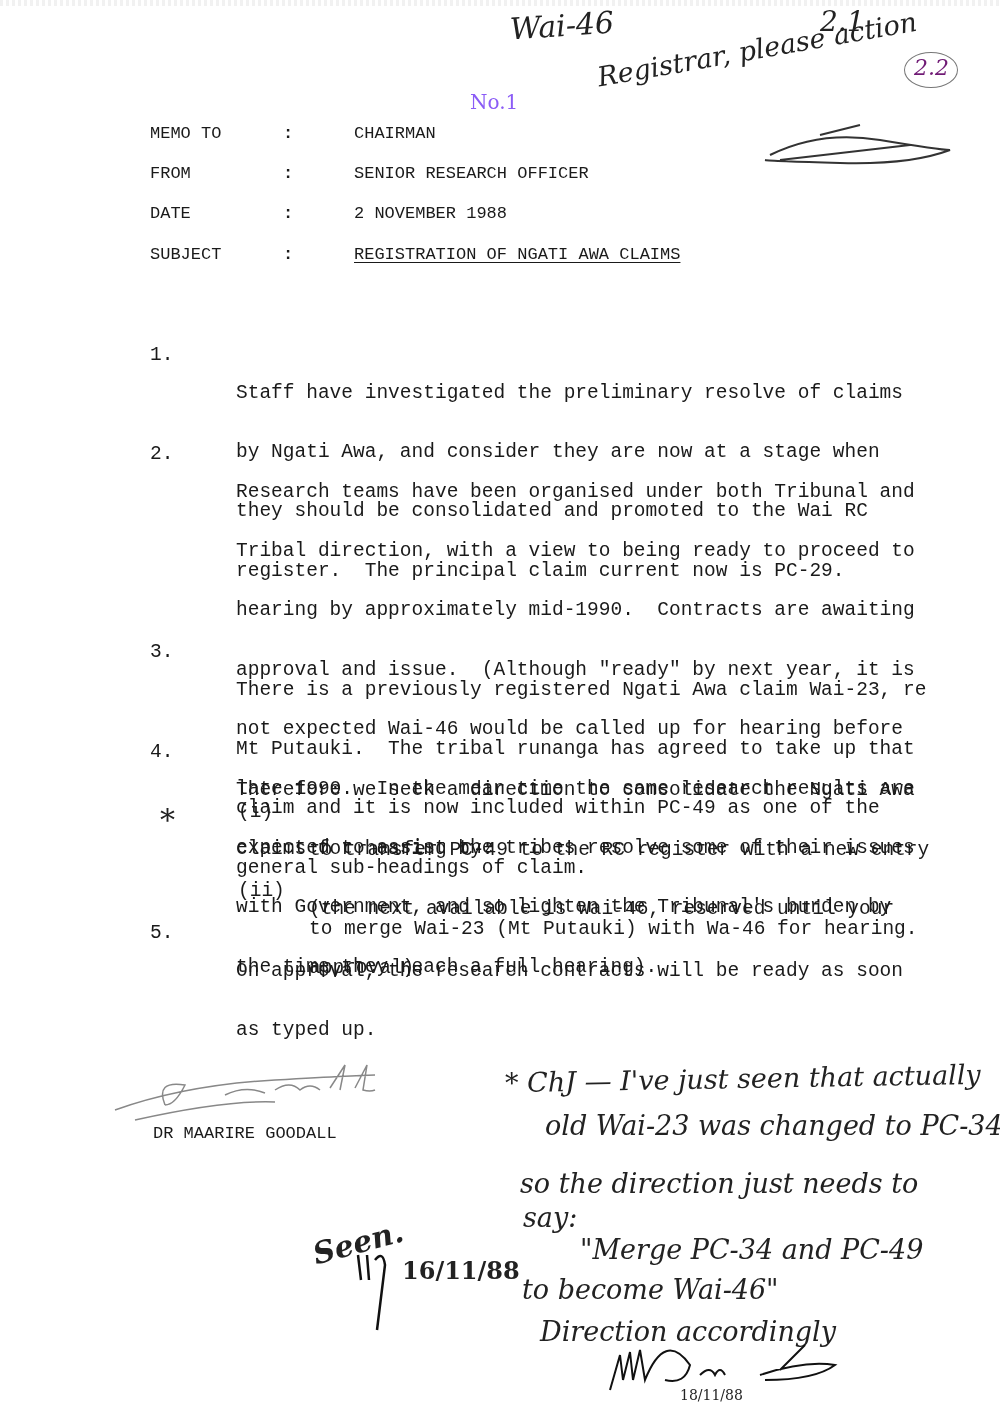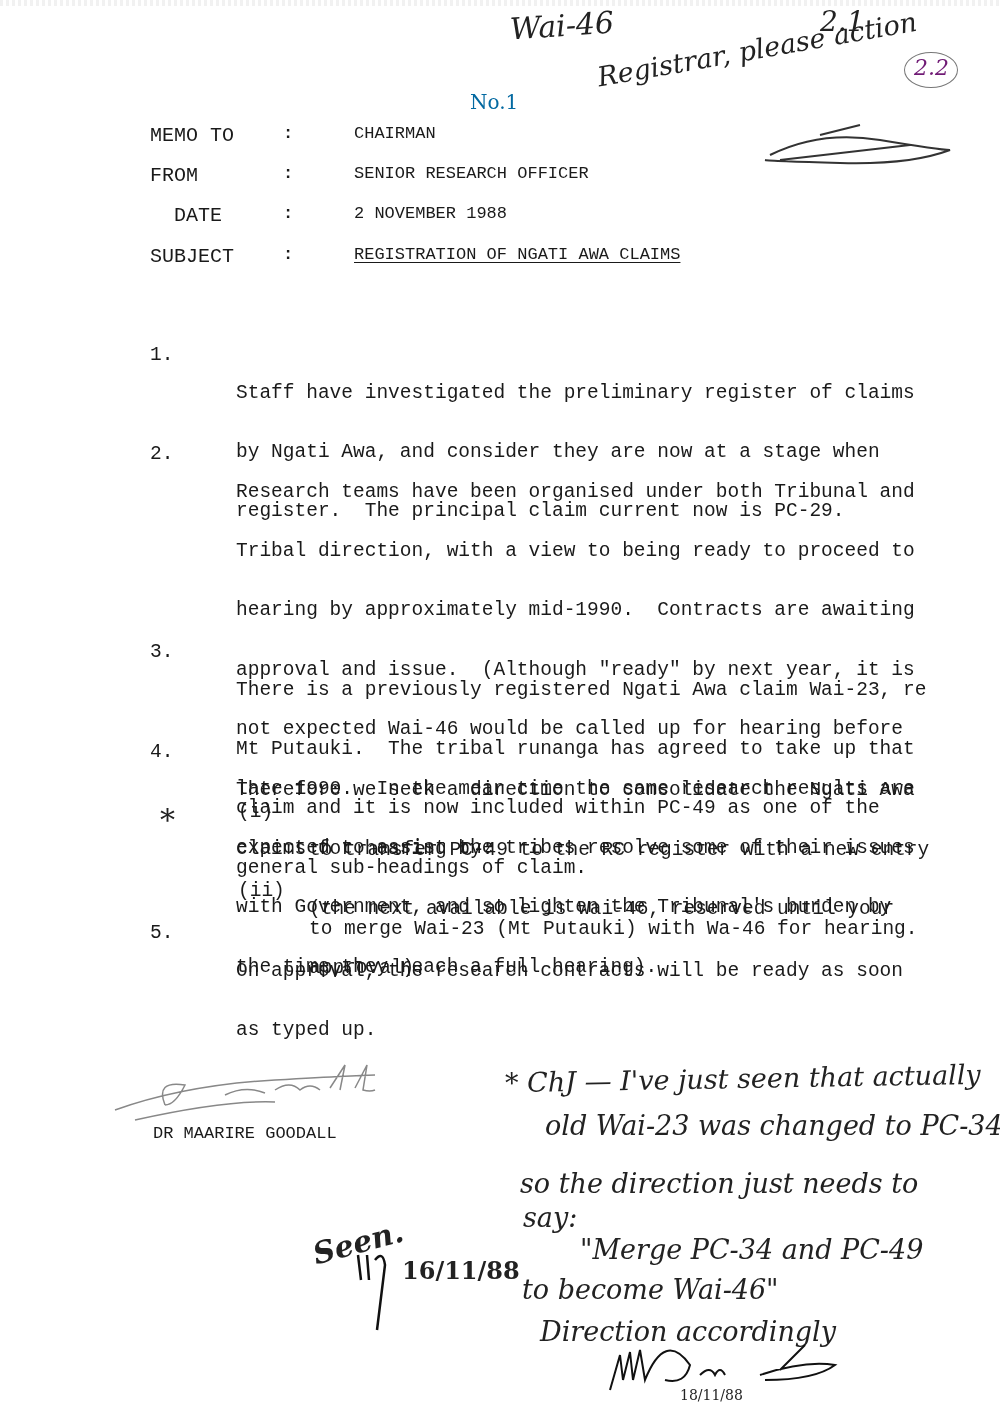--- a/index.html
+++ b/index.html
@@ -5,21 +5,21 @@
     html, body { margin: 0; padding: 0; }
     body {
       width: 1000px; height: 1414px; background: #ffffff; position: relative; overflow: hidden;
       font-family: "Liberation Mono", "DejaVu Sans Mono", monospace; color: #1a1a1a;
     }
     .hand {
       font-family: "DejaVu Serif", "Liberation Serif", serif; font-style: italic; color: #222;
       position: absolute; white-space: nowrap;
     }
     .typed { font-size: 19.5px; line-height: 19.8px; white-space: pre; }
-    .hdr-label { position: absolute; left: 150px; font-size: 20px; }
+    .hdr-label { position: absolute; left: 150px; font-size: 17px; }
     .hdr-colon { position: absolute; left: 283px; font-size: 17px; font-weight: bold; }
     .hdr-value { position: absolute; left: 354px; font-size: 17px; }
     .underline { text-decoration: underline; text-underline-offset: 3px; }
     .para-num { position: absolute; left: 150px; font-size: 19.5px; }
     .para-text { position: absolute; left: 236px; width: 730px; }
     .sub-num { position: absolute; left: 238px; font-size: 19.5px; }
     .sub-text { position: absolute; left: 309px; }
     .sig-name { position: absolute; left: 153px; top: 1124px; font-size: 17px; }
     .top-rule { position:absolute; left:0; top:0; width:1000px; height:6px;
       background: repeating-linear-gradient(90deg, #e8e8e8 0 3px, #fff 3px 6px); opacity:.6; }
@@ -28,54 +28,55 @@
 </head>
 <body>
 
 <div class="top-rule"></div>
 
 <div class="hand" style="left:510px; top:8px; font-size:30px; transform:rotate(-4deg);">Wai-46</div>
 <div class="hand" style="left:820px; top:5px; font-size:28px;">2.1</div>
 <div style="position:absolute; left:904px; top:52px; width:52px; height:34px; border:1.5px solid #777; border-radius:50%;">
   <span class="hand" style="left:9px; top:2px; font-size:22px; color:#701a75;">2.2</span>
 </div>
-<div class="hand" style="left:470px; top:90px; font-size:20px; color:#0369a1; font-style:normal;">No.1</div>
+<div class="hand" style="left:470px; top:90px; font-size:20px; color:#8b5cf6; font-style:normal;">No.1</div>
 <div class="hand" style="left:595px; top:62px; font-size:27px; transform:rotate(-10deg); transform-origin:left top;">Registrar, please action</div>
 <svg class="scribble" style="left:760px; top:125px;" width="200" height="50">
   <path d="M10 30 Q60 5 120 15 T190 25 Q150 40 80 38 T5 35 M60 10 L100 0 M20 35 L150 20" stroke="#333" stroke-width="2" fill="none"></path>
 </svg>
 
 <div>
   <div>
     <span class="hdr-label" style="top:124px;">MEMO TO</span>
     <span class="hdr-colon" style="top:124px;">:</span>
     <span class="hdr-value" style="top:124px;">CHAIRMAN</span>
   </div>
   <div>
     <span class="hdr-label" style="top:164px;">FROM</span>
     <span class="hdr-colon" style="top:164px;">:</span>
     <span class="hdr-value" style="top:164px;">SENIOR RESEARCH OFFICER</span>
   </div>
   <div>
-    <span class="hdr-label" style="top:204px;margin-left:24px;">DATE</span>
+    <span class="hdr-label" style="top:204px;">DATE</span>
     <span class="hdr-colon" style="top:204px;">:</span>
     <span class="hdr-value" style="top:204px;">2 NOVEMBER 1988</span>
   </div>
   <div>
     <span class="hdr-label" style="top:245px;text-align:center;">SUBJECT</span>
     <span class="hdr-colon" style="top:245px;">:</span>
     <span class="hdr-value underline" style="top:245px;">REGISTRATION OF NGATI AWA CLAIMS</span>
   </div>
 </div>
 
 <div>
   <span class="para-num" style="top:344px;">1.</span>
   <div class="para-text typed" style="top:344px;">
-    <div>Staff have investigated the preliminary register of claims</div>
+    <div>Staff have investigated the preliminary resolve of claims</div>
     <div>by Ngati Awa, and consider they are now at a stage when</div>
+    <div>they should be consolidated and promoted to the Wai RC</div>
     <div>register.  The principal claim current now is PC-29.</div>
   </div>
 </div>
 
 <div>
   <span class="para-num" style="top:443px;">2.</span>
   <div class="para-text typed" style="top:443px;">
     <div>Research teams have been organised under both Tribunal and</div>
     <div>Tribal direction, with a view to being ready to proceed to</div>
     <div>hearing by approximately mid-1990.  Contracts are awaiting</div>

